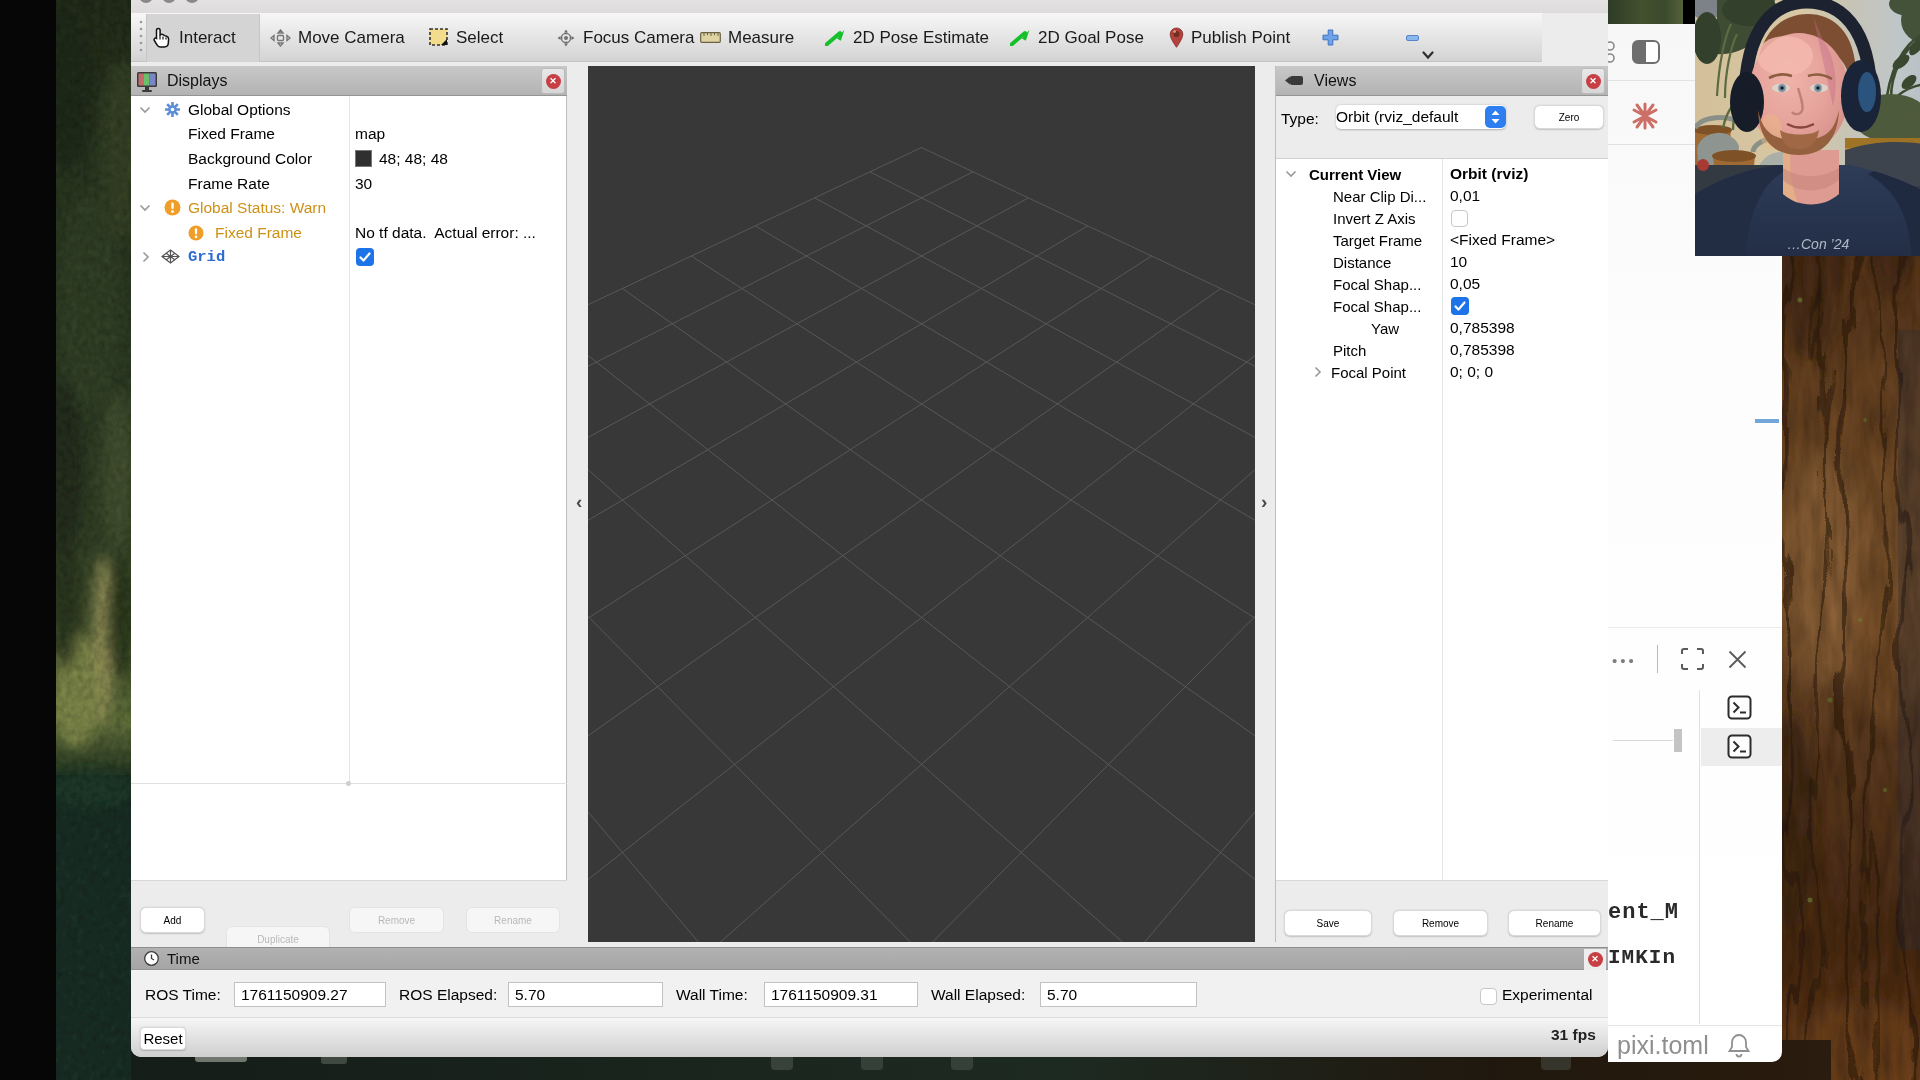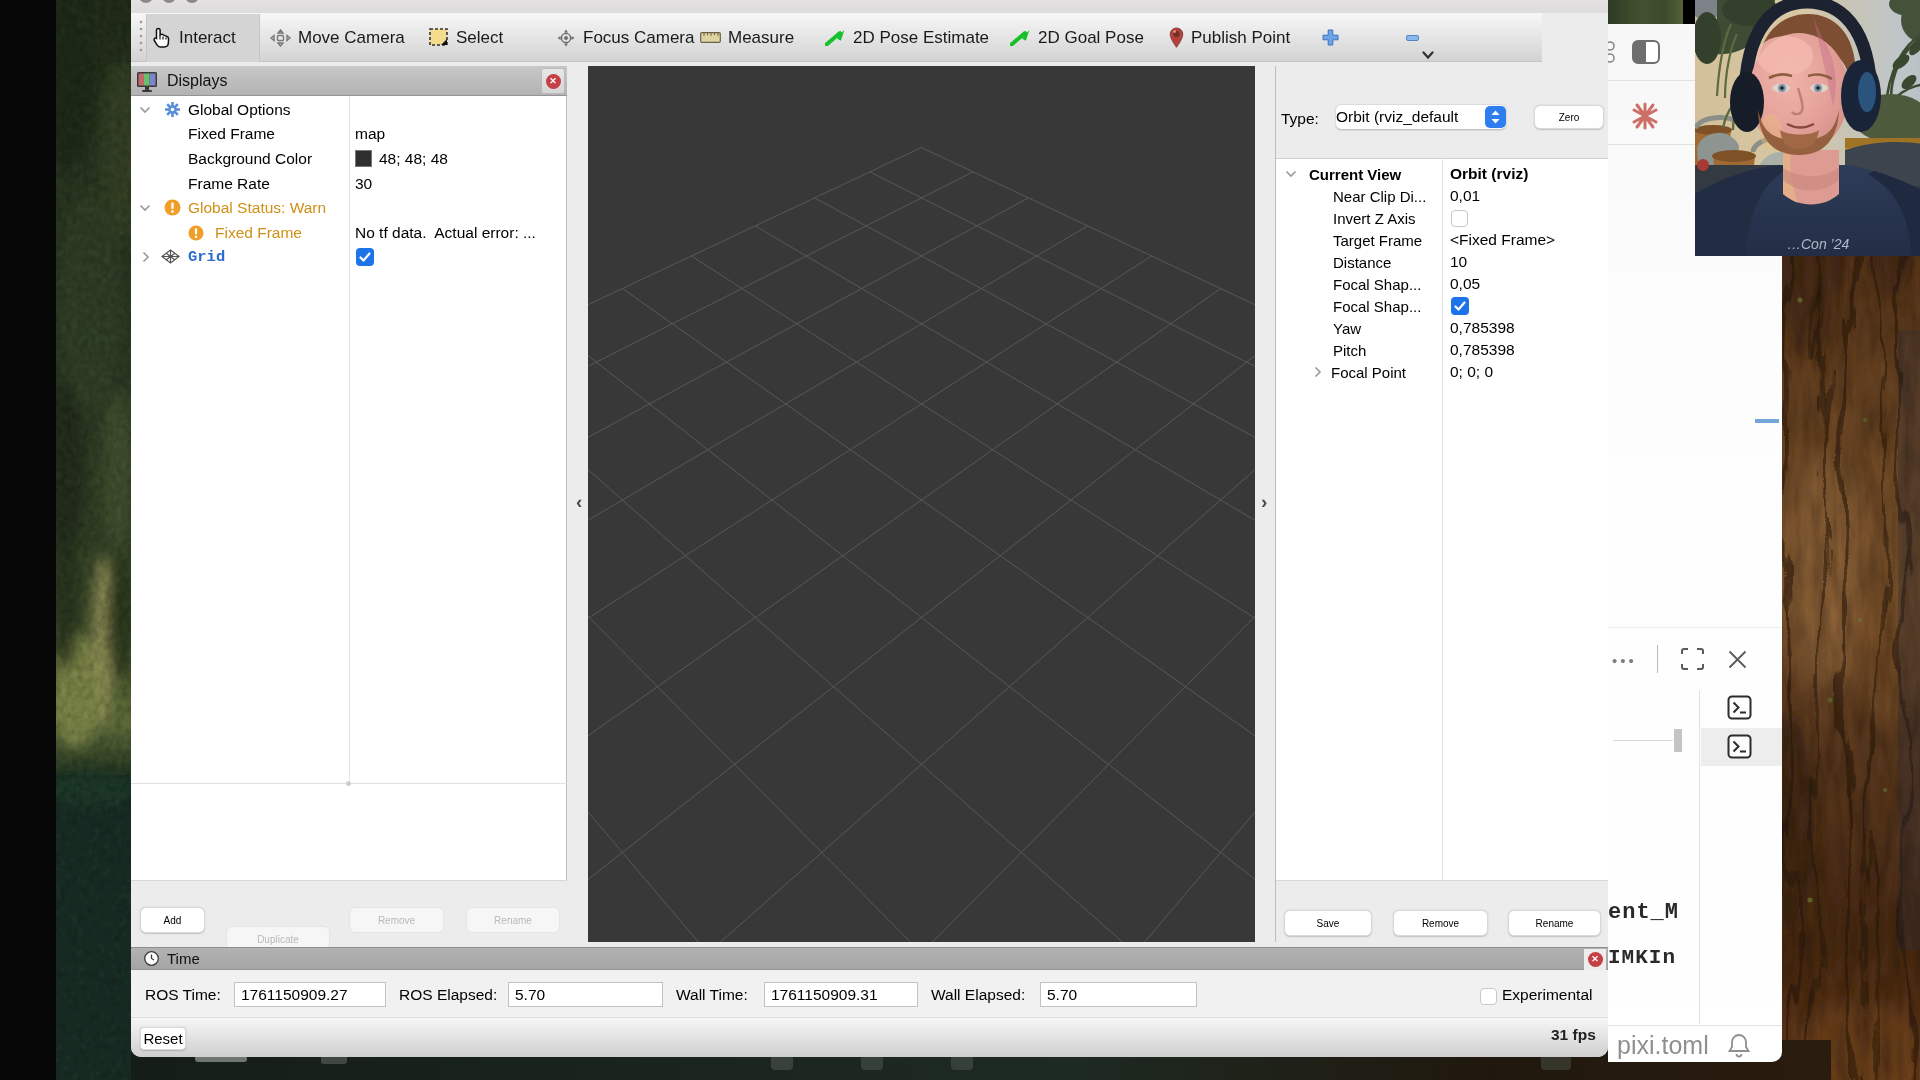--- a/index.html
+++ b/index.html
@@ -439,20 +439,30 @@
         <line x1="877.3" y1="341.9" x2="84.3" y2="1143.0"></line>
         <line x1="974.4" y1="387.6" x2="197.6" y2="1303.2"></line>
         <line x1="1081.2" y1="438.0" x2="333.5" y2="1495.4"></line>
         </g>
       </svg>
     </div>
     <div class="splitter" style="left:1124px;">
         <span class="splitarrow" style="left:6px;">›</span>
       </div>
     <div class="abs" id="views">
+      <div class="phead" style="left:0;top:0;width:333px;">
+        <svg width="22" height="13" style="margin:0 0 0 8px" viewBox="0 0 22 13">
+            <path d="M1 6.5 6 2.5 v8 z" fill="#3a3a3a"></path>
+            <rect x="6" y="2" width="13" height="9" rx="2" fill="#3a3a3a"></rect>
+          </svg>
+        <span style="margin-left:8px;">Views</span>
+        <div class="closebox" style="left:305px;">
+            <div class="closedot"></div>
+          </div>
+      </div>
       <div class="abs" style="left:5px;top:44px;font-size:15.5px;">Type:</div>
       <div class="abs" style="left:60px;top:39px;width:170px;height:24px;background:#fff;border-radius:5px;box-shadow:0 .5px 2px rgba(0,0,0,.25);font-size:15.5px;display:flex;align-items:center;overflow:hidden;white-space:nowrap;">Orbit (rviz_default</div>
       <div class="abs" style="left:209px;top:40px;width:21px;height:22px;background:#2e7ef0;border-radius:5px;">
         <svg width="21" height="22" viewBox="0 0 21 22">
             <path d="M6.5 9 10.5 4.5 14.5 9 z M6.5 13 10.5 17.5 14.5 13 z" fill="#fff"></path>
           </svg>
       </div>
       <div class="btn" style="left:258px;top:39px;width:70px;height:24px;">Zero</div>
       <div id="views-tree">
         <div class="vdiv" style="left:166px;top:0;height:724px;"></div>
@@ -483,21 +493,21 @@
             <span style="margin-left:57px;">Focal Shap...</span>
             <span class="val" style="left:174px;">0,05</span>
           </div>
         <div class="vrow" style="top:136px;">
             <span style="margin-left:57px;">Focal Shap...</span>
           <svg width="18" height="18" class="val" style="left:175px;" viewBox="0 0 18 18">
               <rect width="18" height="18" rx="4" fill="#1d74e8"></rect>
               <path d="M4.5 9.5 7.5 12.5 13.5 5.5" stroke="#fff" stroke-width="2.2" fill="none" stroke-linecap="round" stroke-linejoin="round"></path>
             </svg>
           </div>
-        <div class="vrow" style="top:158px;">
+        <div class="vrow" style="top:158px;padding-left:38px;">
             <span style="margin-left:57px;">Yaw</span>
             <span class="val" style="left:174px;">0,785398</span>
           </div>
         <div class="vrow" style="top:180px;">
             <span style="margin-left:57px;">Pitch</span>
             <span class="val" style="left:174px;">0,785398</span>
           </div>
         <div class="vrow" style="top:202px;">
             <svg class="chev" width="8" height="12" style="margin-left:38px" viewBox="0 0 8 12">
               <path d="M1.5 1.5 6 6 1.5 10.5" stroke="#9b9b9b" stroke-width="1.7" fill="none"></path>

